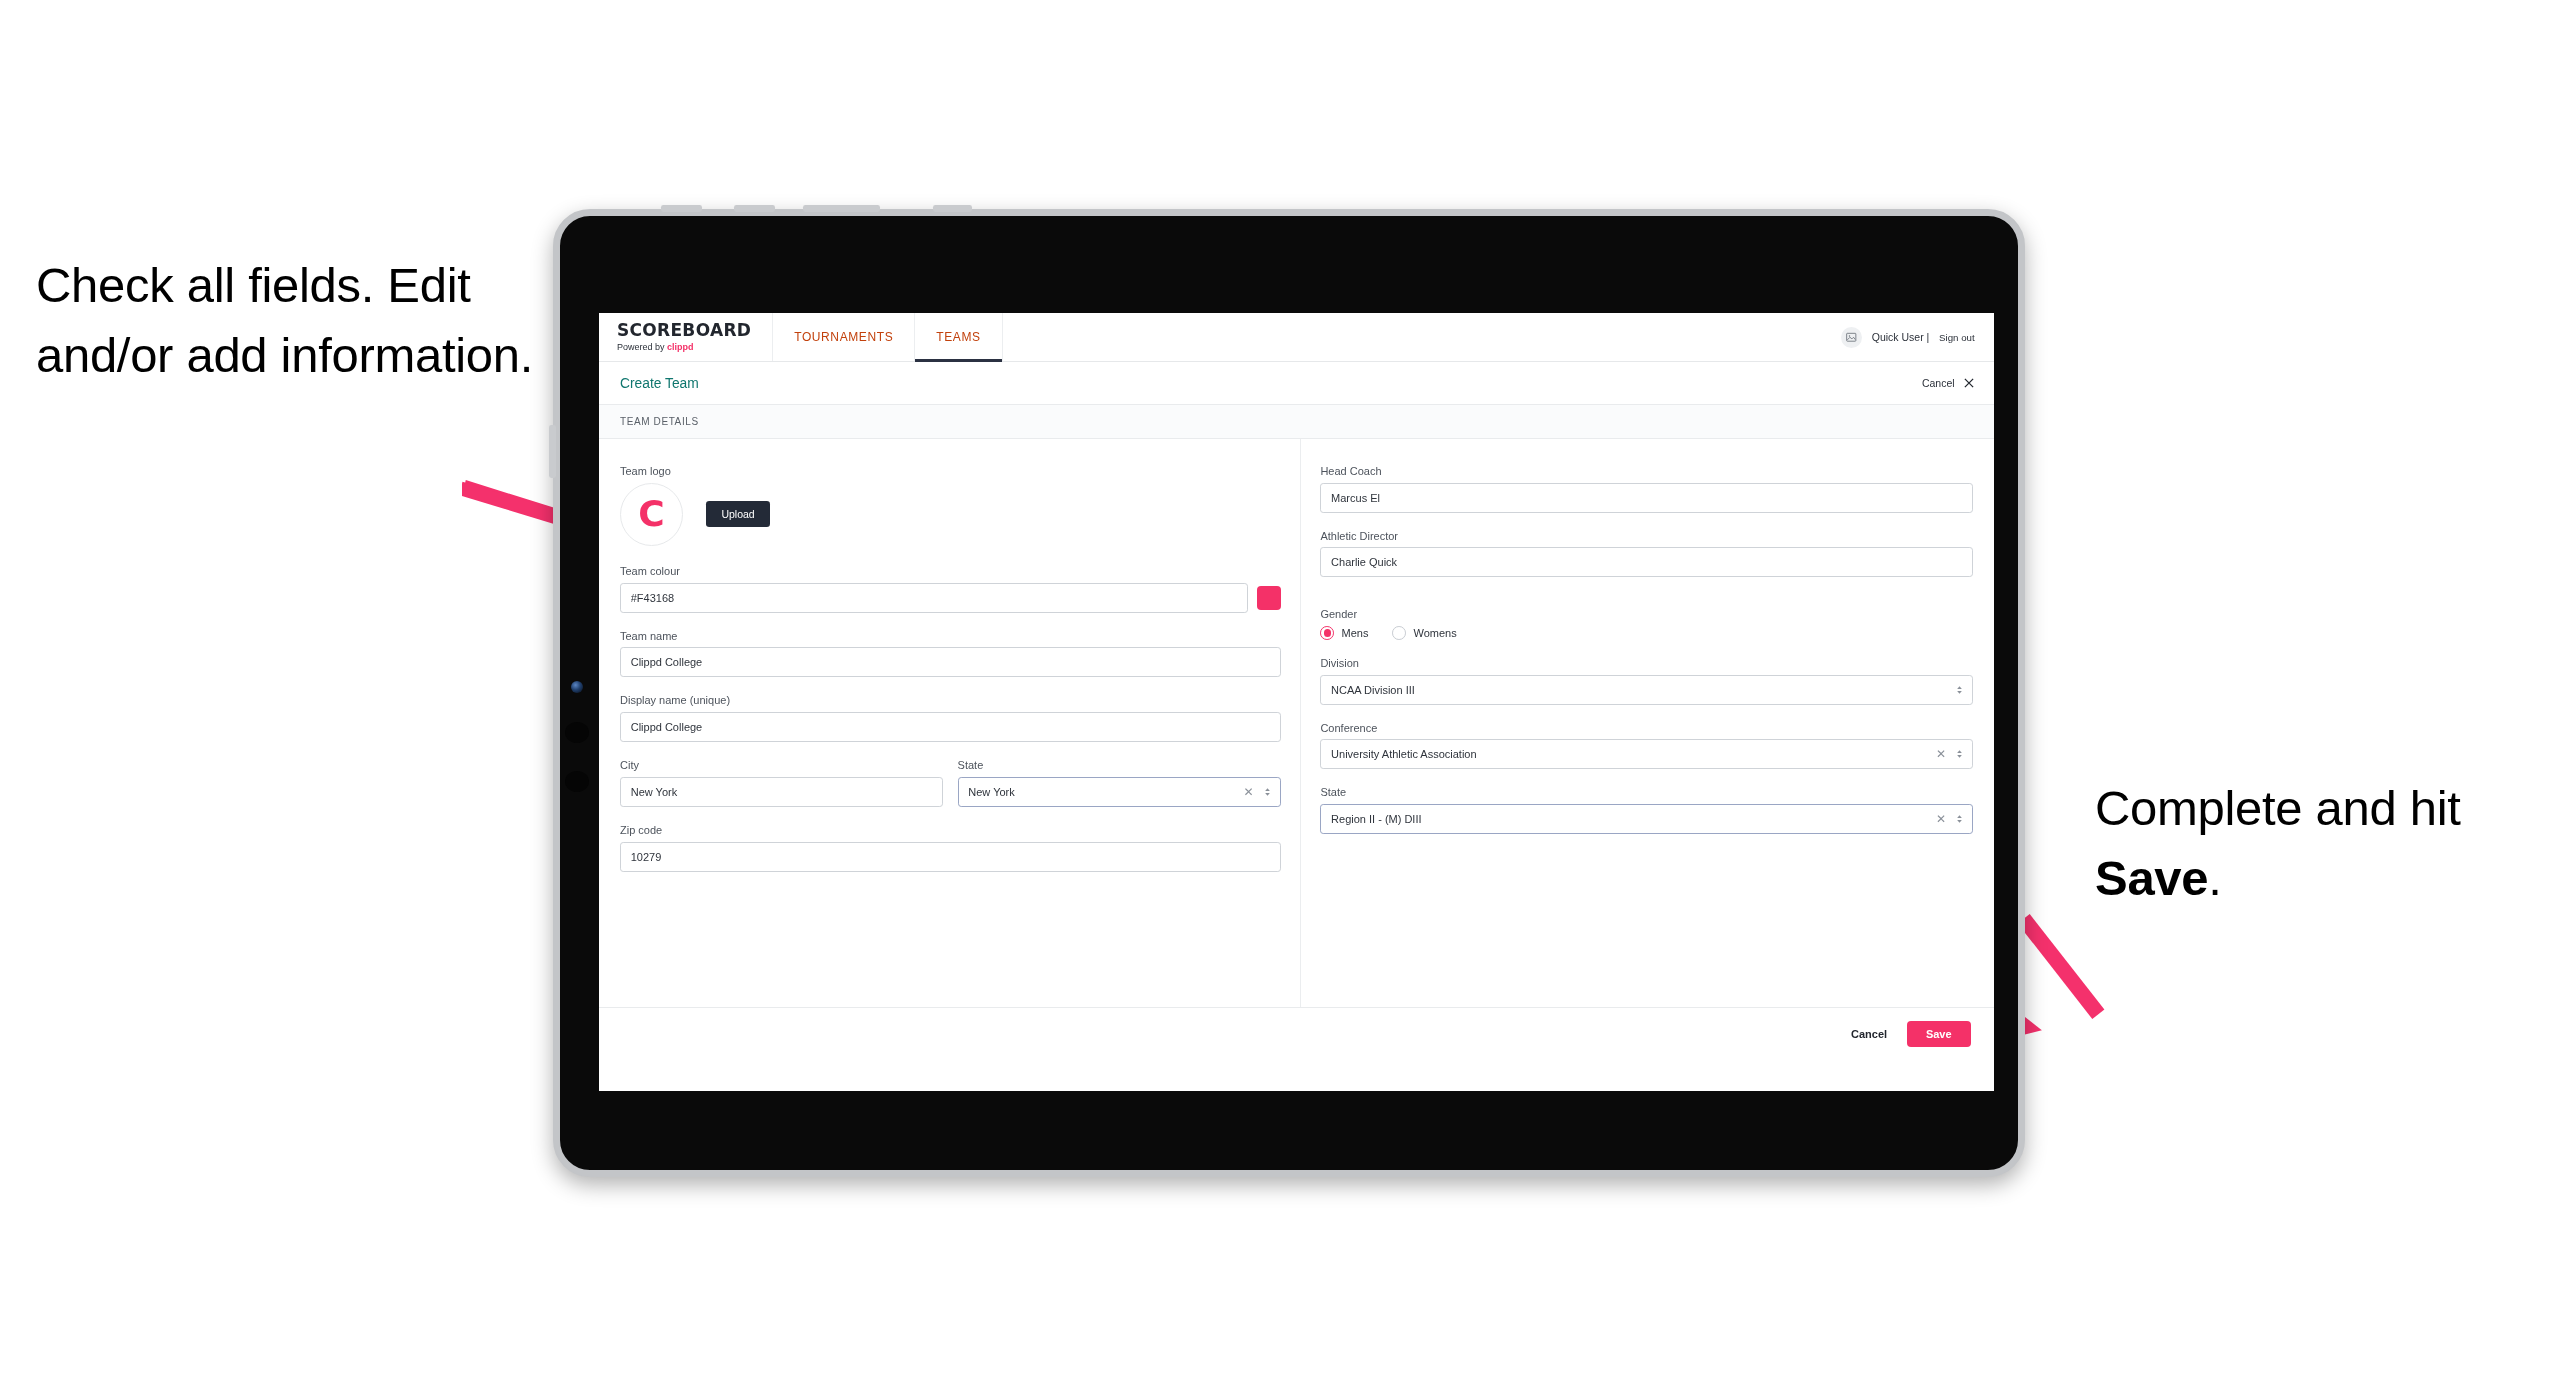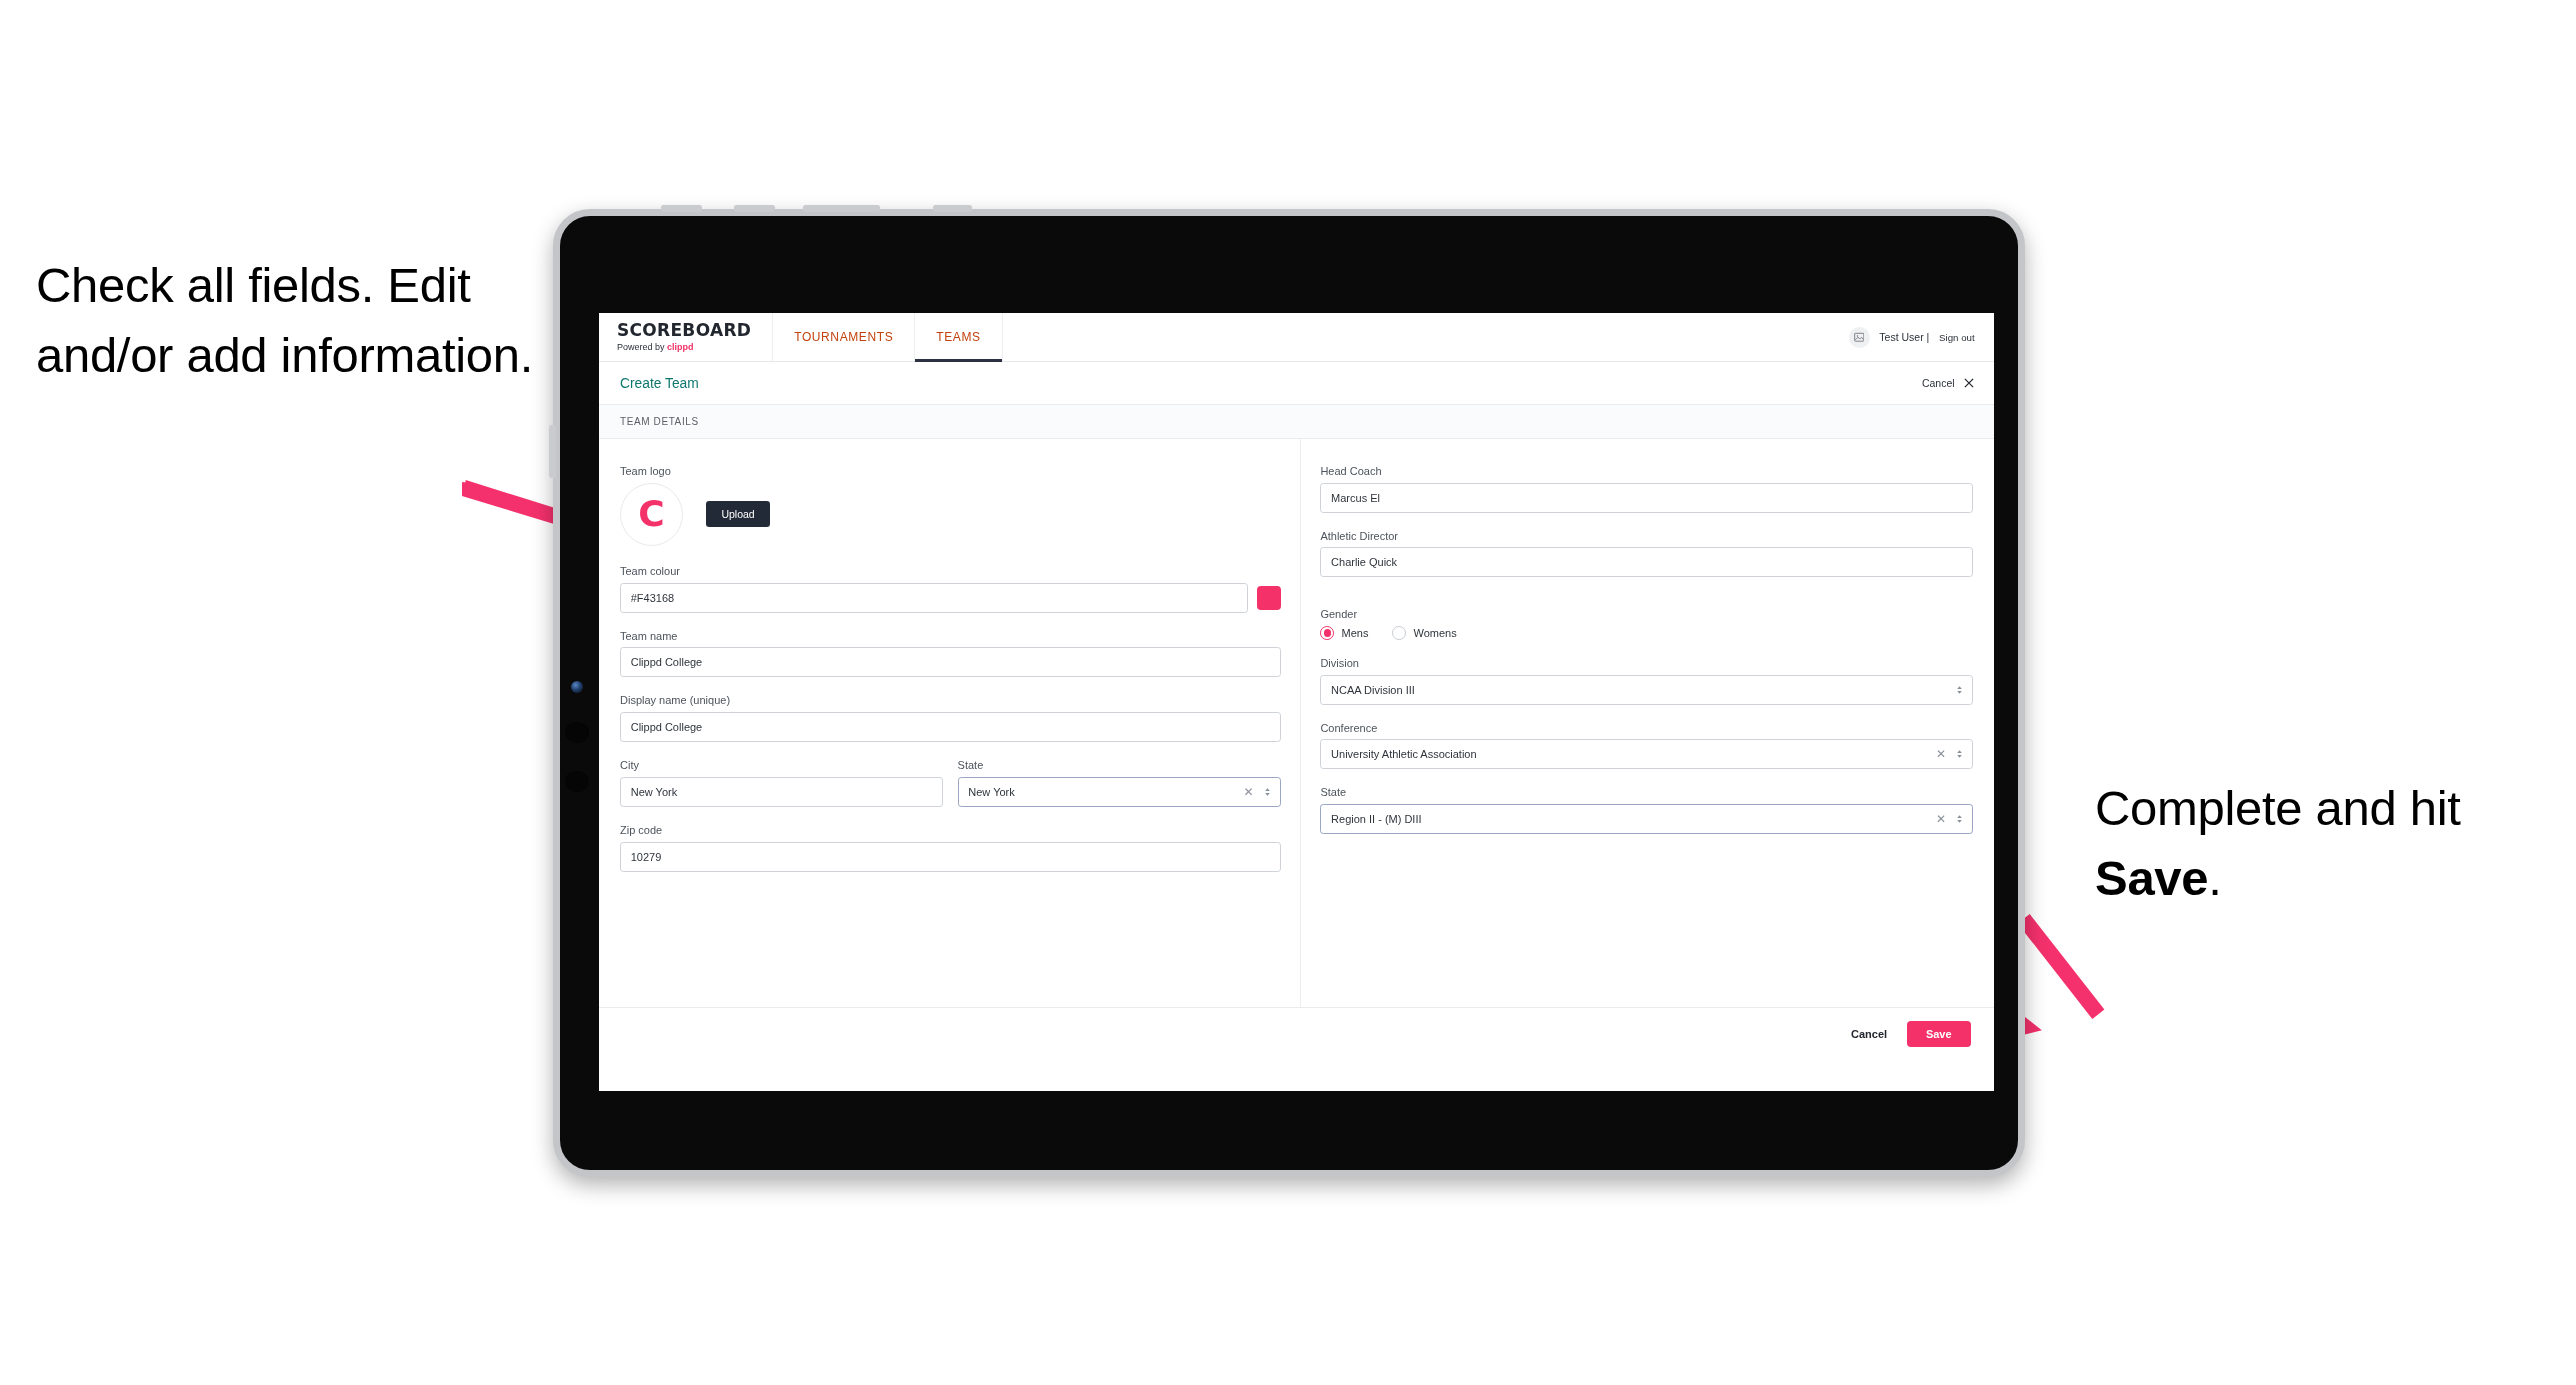--- a/index.html
+++ b/index.html
@@ -232,21 +232,21 @@
             <span>TEAMS</span>
           </div>
         <div id="hdr-right">
           <div id="avatar">
             <svg viewBox="0 0 16 16">
               <rect x="1" y="2" width="14" height="12" rx="1" fill="none" stroke="#6c727a" stroke-width="1.3"></rect>
               <circle cx="5.3" cy="6" r="1.1" fill="#6c727a"></circle>
               <path d="M2 12 L6 8 L9 10.5 L11.5 8 L14 11.5" fill="none" stroke="#6c727a" stroke-width="1.3"></path>
             </svg>
           </div>
-          <span id="user-name">Test User |</span>
+          <span id="user-name">Quick User |</span>
           <span id="sign-out">Sign out</span>
         </div>
       </div>
 
       <div id="titlebar">
         <span id="page-title">Create Team</span>
         <span id="cancel-x">
           <span id="cancel-x-label">Cancel</span>
           <svg viewBox="0 0 16 16">
             <path d="M2.5 2.5 L13.5 13.5 M13.5 2.5 L2.5 13.5" stroke="#22262e" stroke-width="1.7" fill="none"></path>

